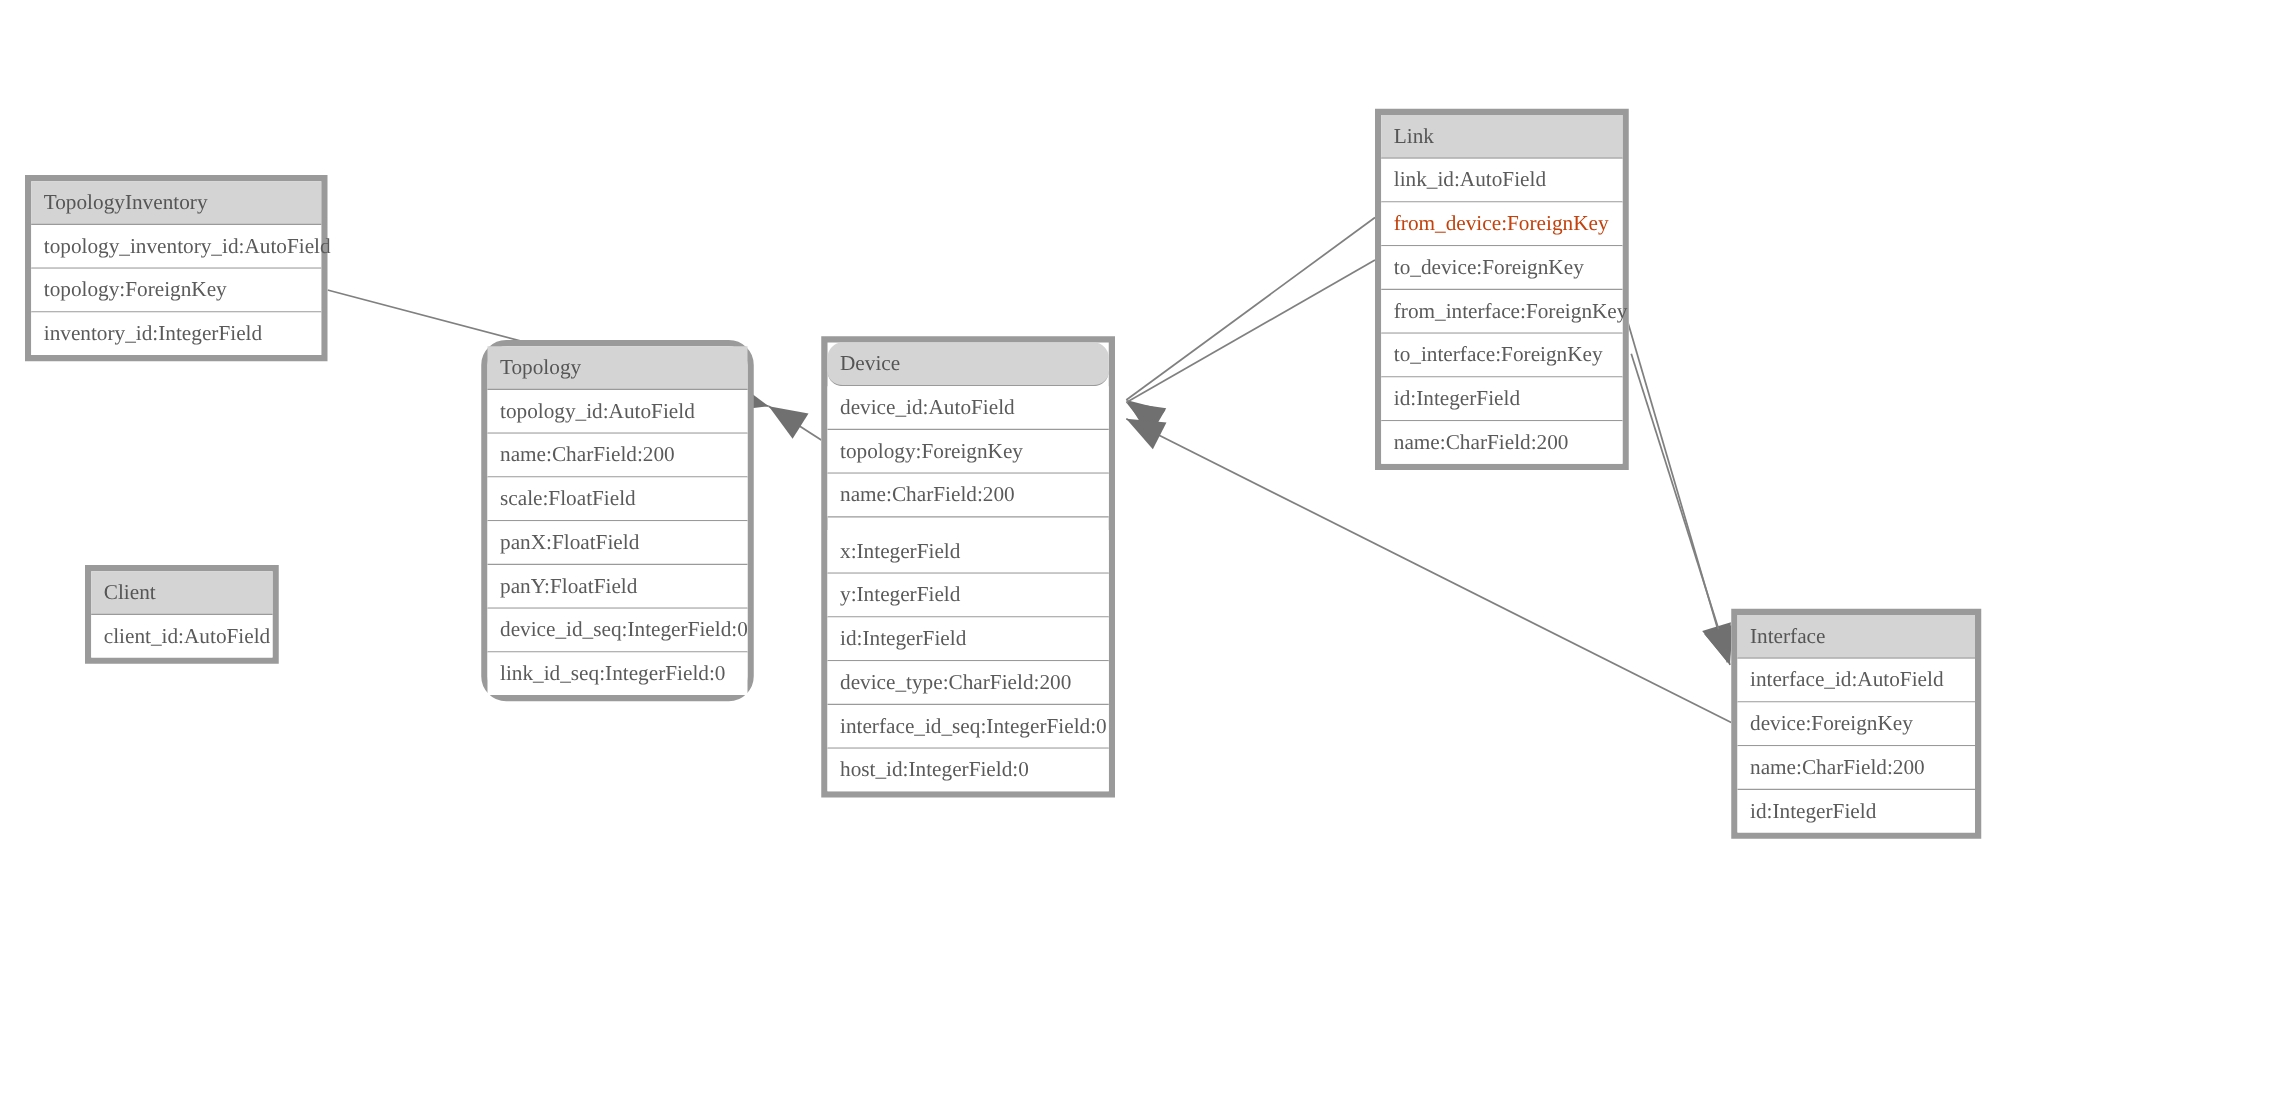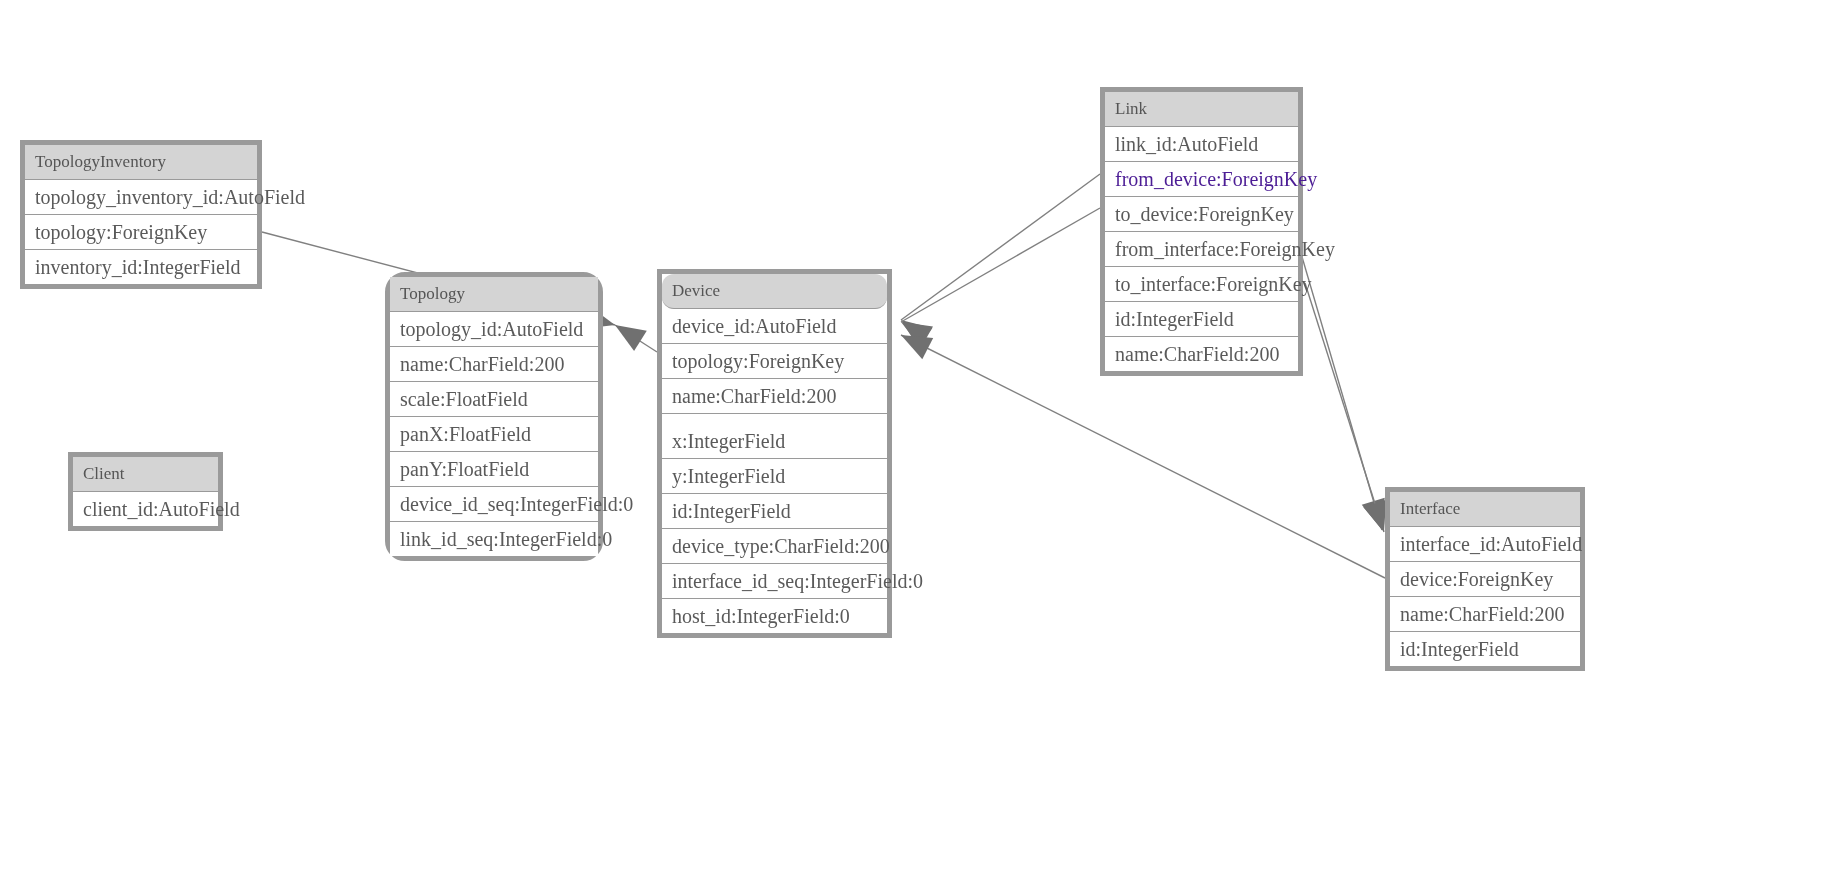--- a/index.html
+++ b/index.html
@@ -37,21 +37,21 @@
     color: #555555;
     font-size: 17px;
     line-height: 20px;
     padding: 7px 0 7px 10px;
     white-space: nowrap;
   }
   .entity-field {
     box-sizing: border-box;
     border-bottom: 1px solid #9a9a9a;
     color: #5a5a5a;
-    font-size: 20px;
+    font-size: 17px;
     line-height: 20px;
     padding: 7px 0 7px 10px;
     white-space: nowrap;
     background: #ffffff;
   }
   .entity-field.last {
     border-bottom: none;
   }
 </style>
 </head>
@@ -119,21 +119,21 @@
         <div class="entity-field" style="border-bottom-color: rgb(154, 154, 154); color: rgb(90, 90, 90); margin-top: 10px;">x:IntegerField</div>
         <div class="entity-field" style="border-bottom-color: rgb(154, 154, 154); color: rgb(90, 90, 90);">y:IntegerField</div>
         <div class="entity-field" style="border-bottom-color: rgb(154, 154, 154); color: rgb(90, 90, 90);">id:IntegerField</div>
         <div class="entity-field" style="border-bottom-color: rgb(154, 154, 154); color: rgb(90, 90, 90);">device_type:CharField:200</div>
         <div class="entity-field" style="border-bottom-color: rgb(154, 154, 154); color: rgb(90, 90, 90);">interface_id_seq:IntegerField:0</div>
         <div class="entity-field last" style="border-bottom-color: rgb(154, 154, 154); color: rgb(90, 90, 90);">host_id:IntegerField:0</div>
       </div>
       <div class="entity" style="left: 1100px; top: 87px; width: 203px; border-color: rgb(154, 154, 154);">
         <div class="entity-title" style="background: rgb(212, 212, 212); border-bottom-color: rgb(154, 154, 154);">Link</div>
         <div class="entity-field" style="border-bottom-color: rgb(154, 154, 154); color: rgb(90, 90, 90);">link_id:AutoField</div>
-        <div class="entity-field" style="border-bottom-color: rgb(154, 154, 154); color: #4c1d95;">from_device:ForeignKey</div>
+        <div class="entity-field" style="border-bottom-color: rgb(154, 154, 154); color: #c2410c;">from_device:ForeignKey</div>
         <div class="entity-field" style="border-bottom-color: rgb(154, 154, 154); color: rgb(90, 90, 90);">to_device:ForeignKey</div>
         <div class="entity-field" style="border-bottom-color: rgb(154, 154, 154); color: rgb(90, 90, 90);">from_interface:ForeignKey</div>
         <div class="entity-field" style="border-bottom-color: rgb(154, 154, 154); color: rgb(90, 90, 90);">to_interface:ForeignKey</div>
         <div class="entity-field" style="border-bottom-color: rgb(154, 154, 154); color: rgb(90, 90, 90);">id:IntegerField</div>
         <div class="entity-field last" style="border-bottom-color: rgb(154, 154, 154); color: rgb(90, 90, 90);">name:CharField:200</div>
       </div>
       <div class="entity" style="left: 1385px; top: 487px; width: 200px; border-color: rgb(154, 154, 154);">
         <div class="entity-title" style="background: rgb(212, 212, 212); border-bottom-color: rgb(154, 154, 154);">Interface</div>
         <div class="entity-field" style="border-bottom-color: rgb(154, 154, 154); color: rgb(90, 90, 90);">interface_id:AutoField</div>
         <div class="entity-field" style="border-bottom-color: rgb(154, 154, 154); color: rgb(90, 90, 90);">device:ForeignKey</div>

